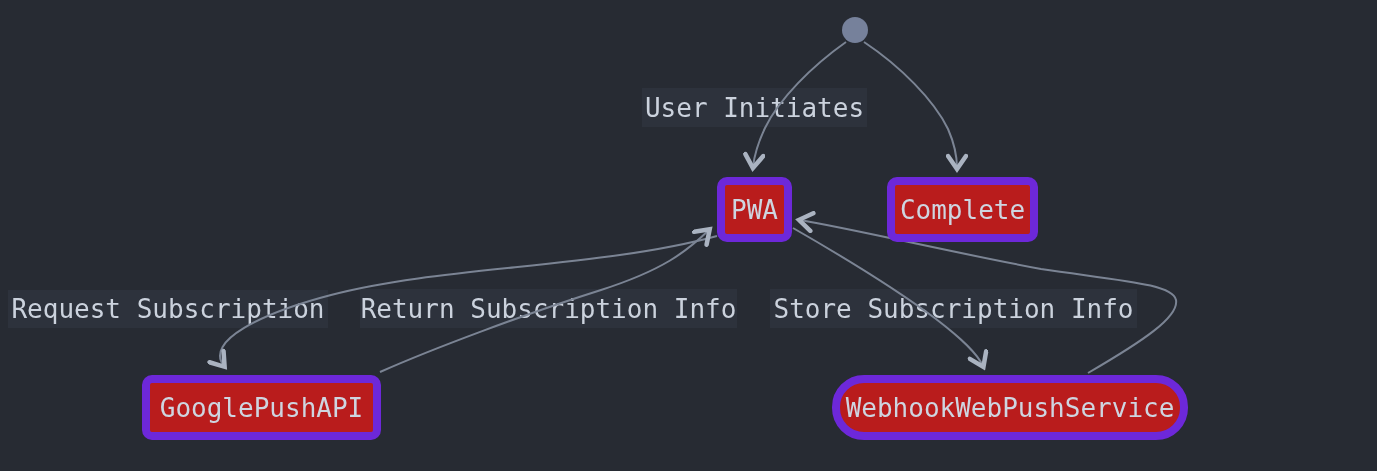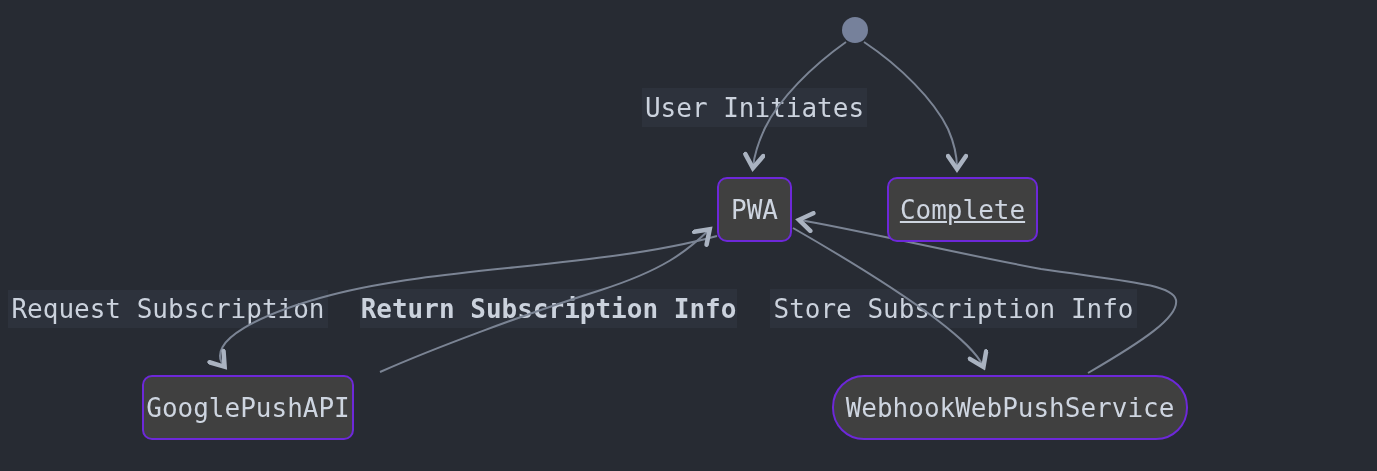--- a/index.html
+++ b/index.html
@@ -11,39 +11,39 @@
   .edge-layer { position:absolute; left:0; top:0; z-index:2; pointer-events:none; }
   .edge-label {
     position:absolute; z-index:1;
     background:#2d323c; color:#cbd2dd;
     font-size:26px; line-height:1;
     display:flex; align-items:center; justify-content:center;
     white-space:nowrap;
   }
   .node {
     position:absolute; z-index:3;
-    background:#404040; border:2px solid #6d28d9; border-radius:10px;
+    background:#b91c1c; border:8px solid #6d28d9; border-radius:10px;
     color:#ced5e0; font-size:26px;
     display:flex; align-items:center; justify-content:center;
     white-space:nowrap; box-sizing:border-box;
   }
   .init-dot {
     position:absolute; z-index:3;
     width:26px; height:26px; border-radius:50%;
     background:#76819b;
   }
 </style>
 </head>
 <body>
 
 <div class="stage">
 
   <div class="edge-label" style="left:642px; top:88px;  width:225px; height:39px;">User Initiates</div>
   <div class="edge-label" style="left:8px;   top:290px; width:320px; height:38px;">Request Subscription</div>
-  <div class="edge-label" style="left:360px; top:289px; width:377px; height:39px;font-weight:bold;">Return Subscription Info</div>
+  <div class="edge-label" style="left:360px; top:289px; width:377px; height:39px;">Return Subscription Info</div>
   <div class="edge-label" style="left:770px; top:289px; width:367px; height:39px;">Store Subscription Info</div>
 
   <svg class="edge-layer" width="1377" height="471" viewBox="0 0 1377 471">
     <defs>
       <marker id="chevron" viewBox="0 0 22 22" markerWidth="22" markerHeight="22" markerUnits="userSpaceOnUse" refX="17" refY="11" orient="auto">
         <path d="M5,2 L18,11 L5,20" fill="none" stroke="#aab3c1" stroke-width="4.5" stroke-linecap="round" stroke-linejoin="miter"></path>
       </marker>
     </defs>
     <g fill="none" stroke="#7b8494" stroke-width="2">
       <path d="M 846,42 C 812,66 779,99 765,128 C 757,145 754,158 753,167" marker-end="url(#chevron)"></path>
@@ -51,17 +51,17 @@
       <path d="M 717,236 C 600,268 440,266 331,295 C 262,313 204,341 224,366" marker-end="url(#chevron)"></path>
       <path d="M 380,372 C 432,349 525,314 601,290 C 663,270 686,252 709,230" marker-end="url(#chevron)"></path>
       <path d="M 793,228 C 840,255 900,292 936,319 C 962,339 977,353 983,366" marker-end="url(#chevron)"></path>
       <path d="M 1088,373 C 1143,341 1179,317 1176,300 C 1173,284 1123,281 1041,269 C 950,252 858,230 800,220" marker-end="url(#chevron)"></path>
     </g>
   </svg>
 
   <div class="init-dot" style="left:842px; top:17px;"></div>
 
   <div class="node" style="left:717px; top:177px; width:75px;  height:65px;">PWA</div>
-  <div class="node" style="left:887px; top:177px; width:151px; height:65px;text-decoration:underline;">Complete</div>
-  <div class="node" style="left:142px; top:375px; width:212px; height:65px;">GooglePushAPI</div>
+  <div class="node" style="left:887px; top:177px; width:151px; height:65px;">Complete</div>
+  <div class="node" style="left:142px; top:375px; width:239px; height:65px;">GooglePushAPI</div>
   <div class="node" style="left:832px; top:375px; width:356px; height:65px;border-radius:32px;">WebhookWebPushService</div>
 
 </div>
 
 </body></html>

